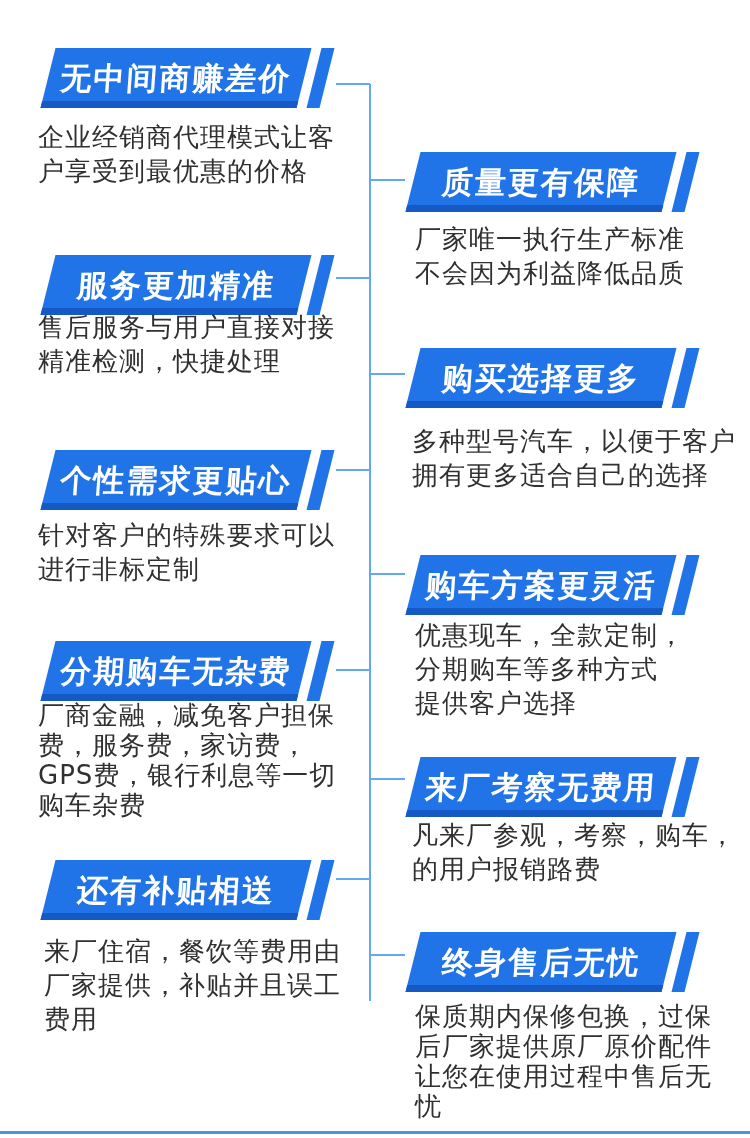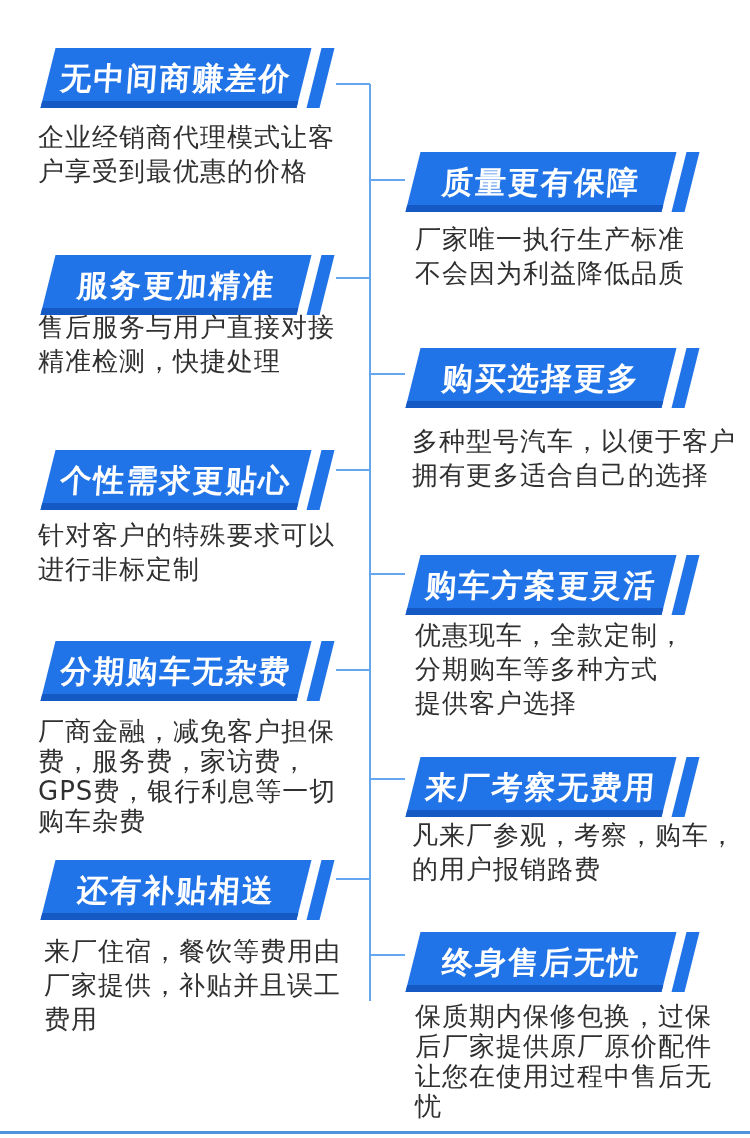--- a/index.html
+++ b/index.html
@@ -118,21 +118,21 @@
 分期购车等多种方式
 提供客户选择</div>
   </div>
 
   <div class="item">
     <div class="band" style="left:48px; top:641px">
       <div class="band-main"></div>
       <div class="band-sliver"></div>
       <div class="band-title">分期购车无杂费</div>
     </div>
-    <div class="desc tight" style="left:38px; top:716px">厂商金融，减免客户担保
+    <div class="desc tight" style="left:38px; top:700px">厂商金融，减免客户担保
 费，服务费，家访费，
 GPS费，银行利息等一切
 购车杂费</div>
   </div>
 
   <div class="item">
     <div class="band" style="left:413px; top:757px">
       <div class="band-main"></div>
       <div class="band-sliver"></div>
       <div class="band-title">来厂考察无费用</div>

